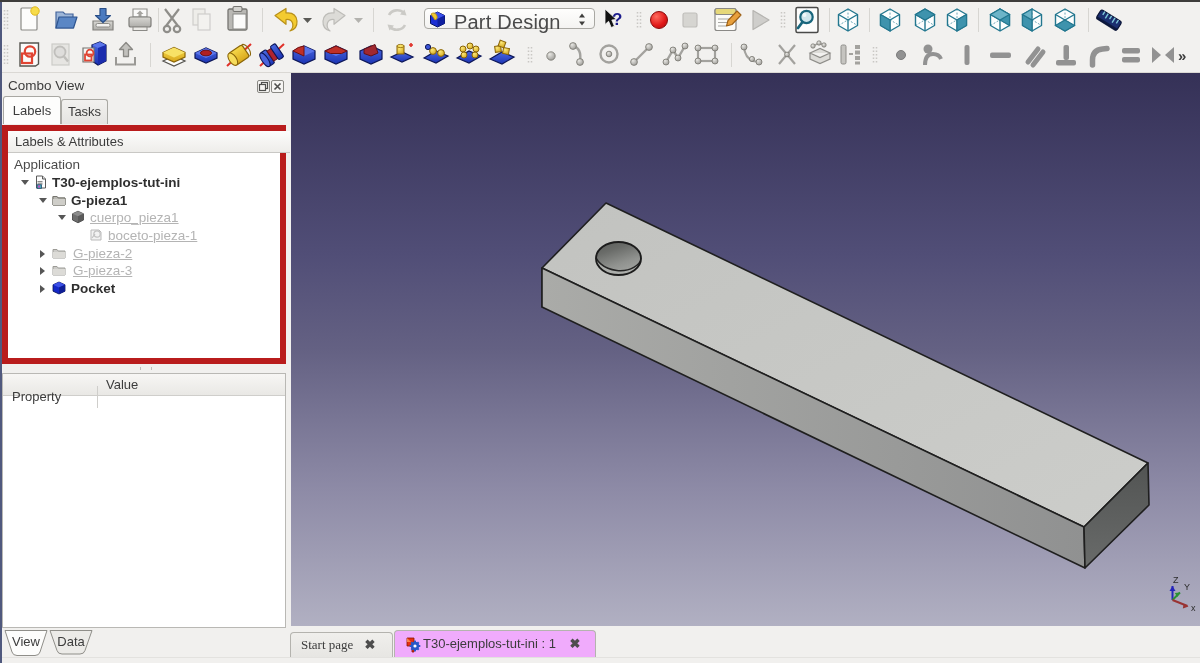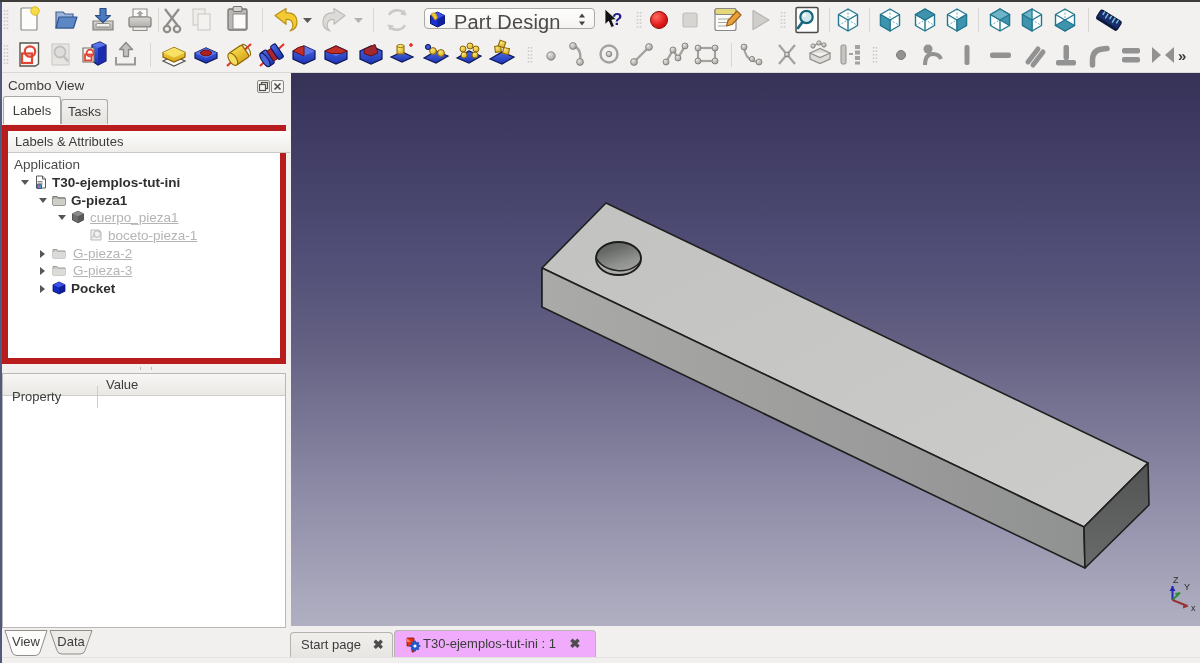--- a/index.html
+++ b/index.html
@@ -37,21 +37,21 @@
 #prophdr { position:absolute; left:0; top:0; width:282px; height:22px; background:linear-gradient(180deg,#f7f6f4,#e9e8e5); border-bottom:1px solid #cfcecb; font-size:13px; color:#3c3c3c; }
 #prophdr .c1 { position:absolute; left:0; top:12px; width:95px; height:22px; line-height:21px; padding-left:9px; border-right:1px solid #cfcecb; }
 #prophdr .c2 { position:absolute; left:96px; top:0; height:22px; line-height:21px; padding-left:7px; }
 #bottomtabs { position:absolute; left:2px; top:557px; height:27px; }
 .btab { position:absolute; top:0; height:26px; font-size:13px; color:#3c3c3c; text-align:center; }
 .btab svg { position:absolute; left:0; top:0; }
 .btab span { position:relative; z-index:2; line-height:24px; }
 
 
 .mtab { position:absolute; top:4px; height:27px; border:1px solid #b4b3ae; border-bottom:none; border-radius:4px 4px 0 0; font-size:13px; color:#3c3c3c; }
-#mtab1 { left:0px; width:103px; background:linear-gradient(180deg,#f0efec,#e7e6e3); top:6px; height:25px; line-height:24px; }
+#mtab1 { left:0px; width:103px; background:linear-gradient(180deg,#f0efec,#e7e6e3); top:6px; height:25px; line-height:24px;font-family:Liberation Serif, serif; }
 #mtab2 { left:104px; width:202px; background:#f0abfc; line-height:26px; }
 .mx { font-weight:bold; color:#4d4d4d; font-size:13px; }
 </style>
 </head>
 <body>
 <div id="top-edge"></div>
 <div id="left-edge"></div>
 <div id="tb1">
 <svg width="1200" height="35" viewBox="0 0 1200 35">
   <defs>

